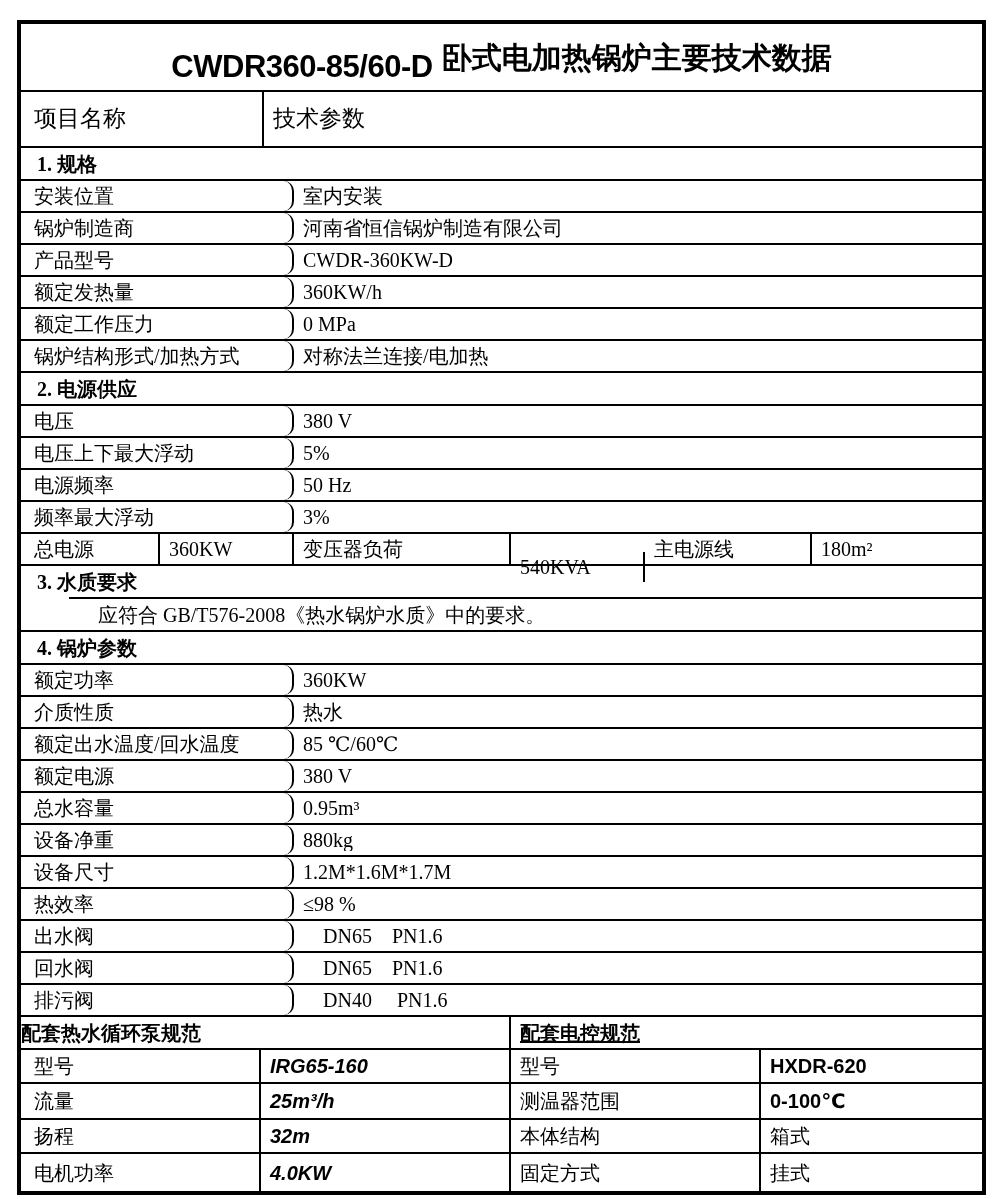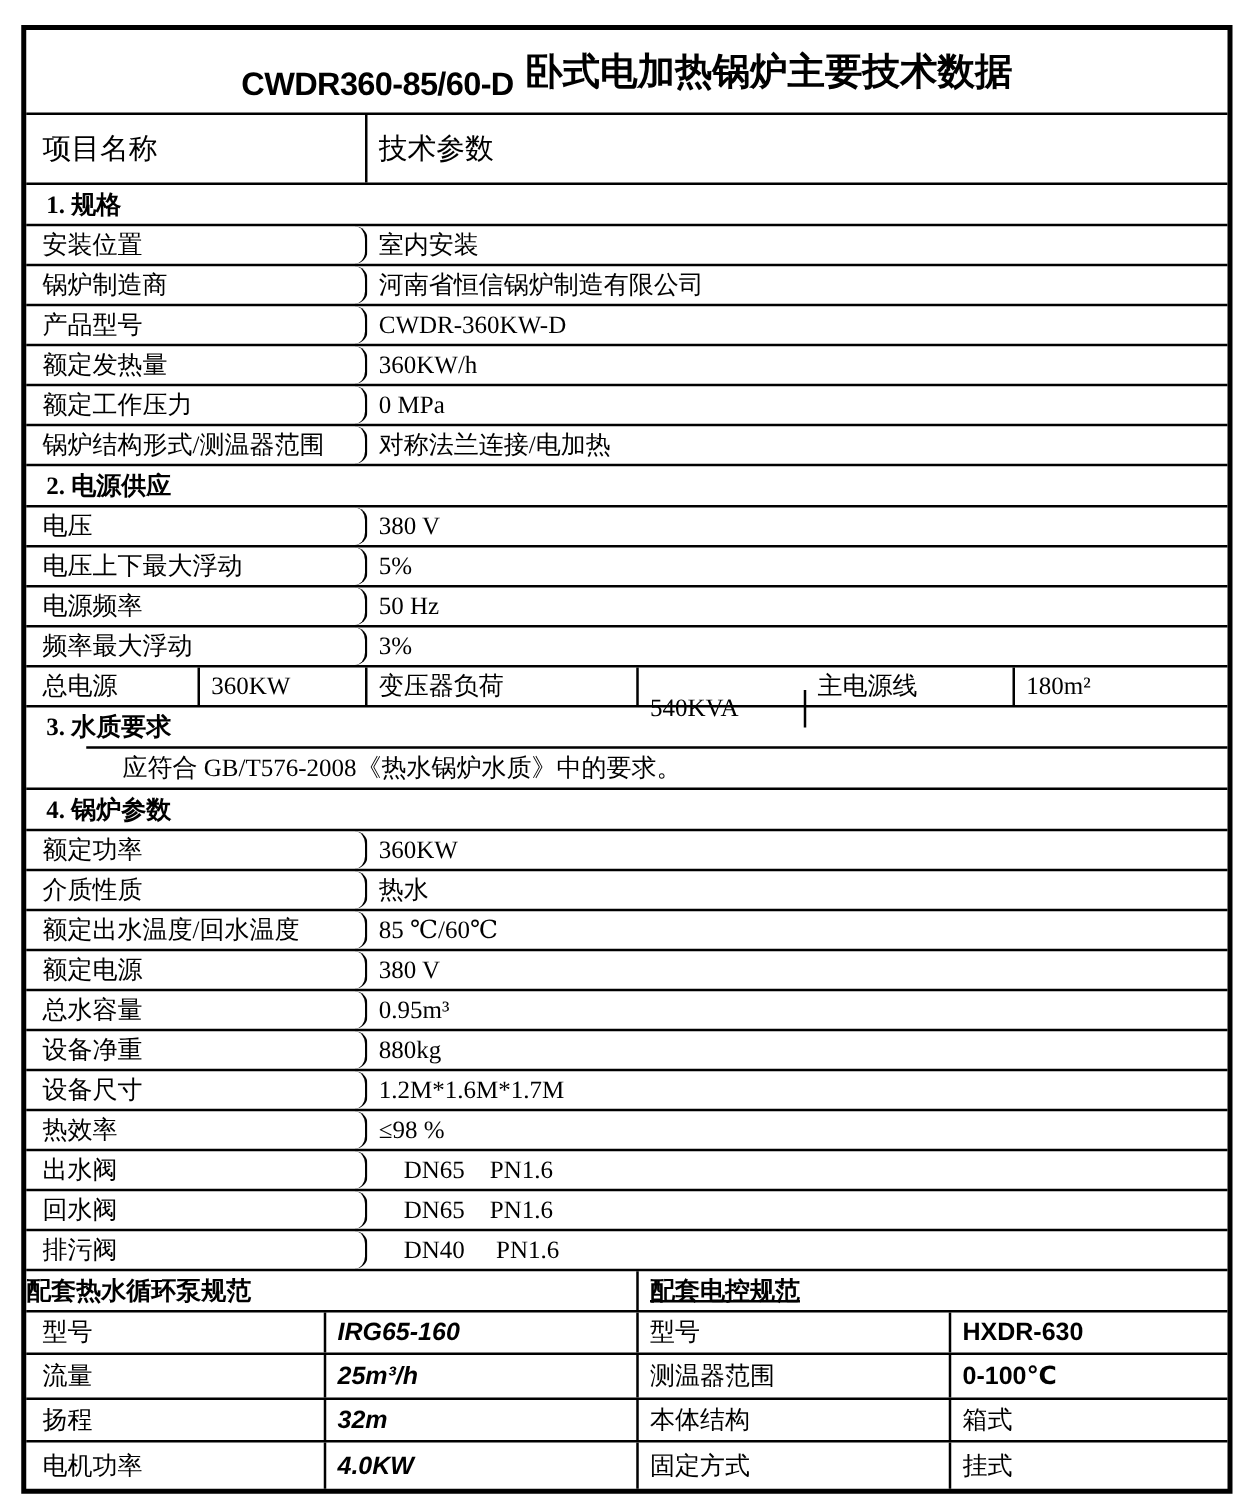--- a/index.html
+++ b/index.html
@@ -11,25 +11,25 @@
   .frame{
     position:absolute;left:17px;top:20px;width:961px;
     border:4px solid #000;background:#fff;
   }
   .row{display:flex;align-items:center;font-size:20px;line-height:1.1;}
   .row + .row{border-top:2px solid #000;}
   .cell{box-sizing:border-box;white-space:pre-wrap;overflow:hidden;}
   .vline{border-right:2px solid #000;height:100%;display:flex;align-items:center;}
   
   .title-row{height:66px;justify-content:center;font-weight:bold;}
-  .t-model{font-family:"Liberation Sans","DejaVu Sans",sans-serif;font-size:26px;letter-spacing:-0.5px;margin-top:20px;}
+  .t-model{font-family:"Liberation Sans","DejaVu Sans",sans-serif;font-size:31px;letter-spacing:-0.5px;margin-top:20px;}
   .t-cn{font-size:30px;margin-left:9px;}
   
   .head-row{height:54px;font-size:23px;}
-  .h-name{width:273px;padding-left:13px;}
+  .h-name{width:243px;padding-left:13px;}
   .h-params{flex:1;padding-left:9px;}
   
   .sec-row{height:31px;font-weight:bold;}
   .sec-cell{flex:1;padding-left:16px;}
   
   .data-row{height:30px;}
   .c-label{width:273px;padding-left:13px;border-radius:10px;}
   .c-value{flex:1;padding-left:9px;}
   .c-value.indent{padding-left:29px;}
   
@@ -88,21 +88,21 @@
   </div>
   <div class="row data-row">
     <div class="cell vline c-label">额定发热量</div>
     <div class="cell c-value">360KW/h</div>
   </div>
   <div class="row data-row">
     <div class="cell vline c-label">额定工作压力</div>
     <div class="cell c-value">0 MPa</div>
   </div>
   <div class="row data-row">
-    <div class="cell vline c-label">锅炉结构形式/测温器范围</div>
+    <div class="cell vline c-label">锅炉结构形式/加热方式</div>
     <div class="cell c-value">对称法兰连接/电加热</div>
   </div>
 
   <div class="row sec-row">
     <div class="cell sec-cell">2. 电源供应</div>
   </div>
   <div class="row data-row">
     <div class="cell vline c-label">电压</div>
     <div class="cell c-value">380 V</div>
   </div>
@@ -183,21 +183,21 @@
   </div>
 
   <div class="row pump-head-row">
     <div class="cell vline ph-left">配套热水循环泵规范</div>
     <div class="cell ph-right">配套电控规范</div>
   </div>
   <div class="row pump-row">
     <div class="cell vline pr1">型号</div>
     <div class="cell vline pr2 v-sans">IRG65-160</div>
     <div class="cell vline pr3">型号</div>
-    <div class="cell pr4 v-sans">HXDR-630</div>
+    <div class="cell pr4 v-sans">HXDR-620</div>
   </div>
   <div class="row pump-row r-flow">
     <div class="cell vline pr1">流量</div>
     <div class="cell vline pr2 v-sans">25m³/h</div>
     <div class="cell vline pr3">测温器范围</div>
     <div class="cell pr4 v-sans">0-100℃</div>
   </div>
   <div class="row pump-row">
     <div class="cell vline pr1">扬程</div>
     <div class="cell vline pr2 v-sans">32m</div>

